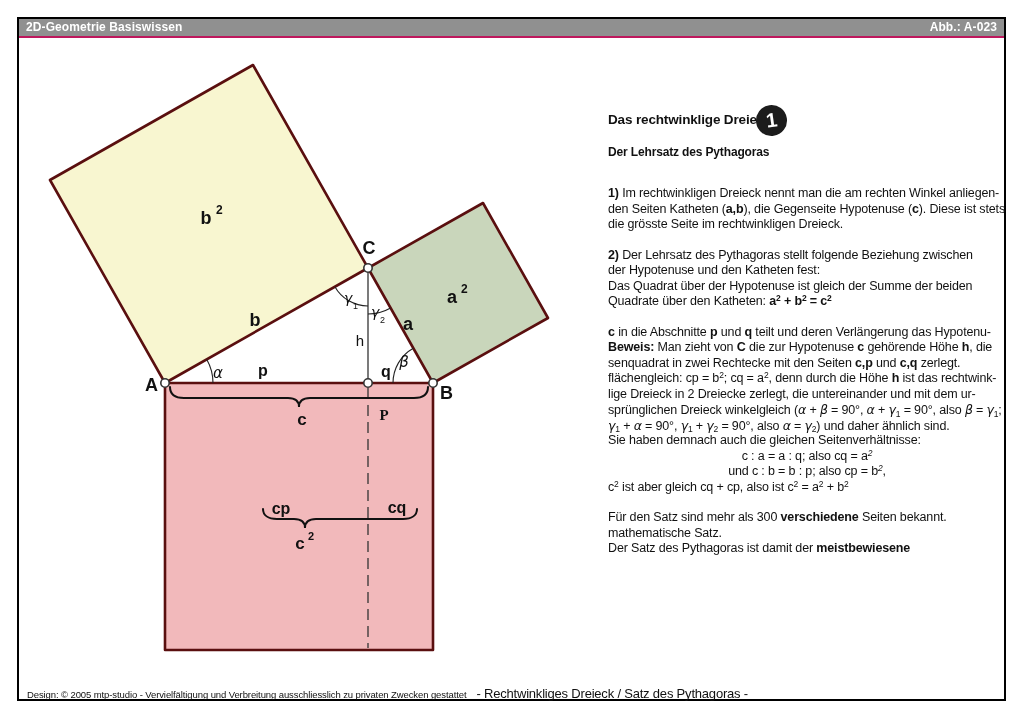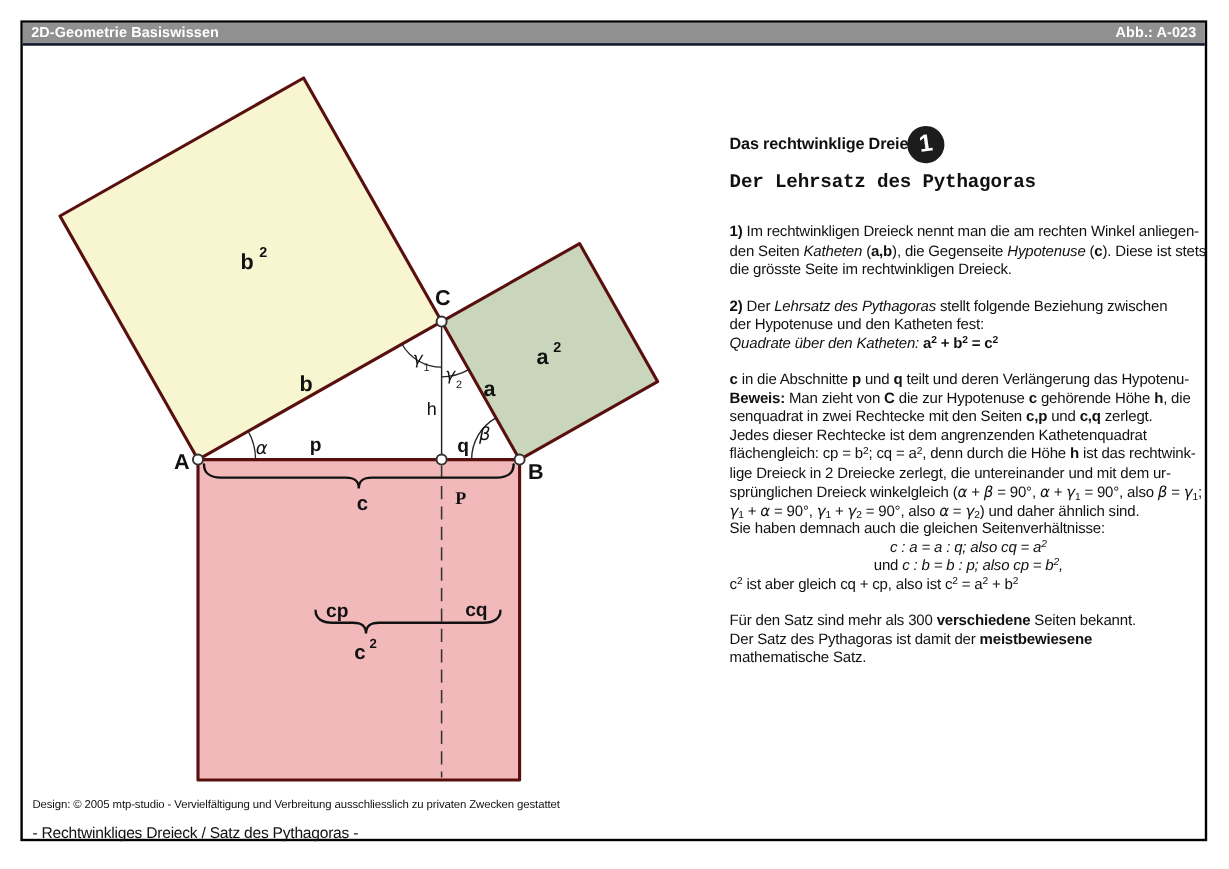--- a/index.html
+++ b/index.html
@@ -8,56 +8,56 @@
     font-family:"Liberation Sans","DejaVu Sans",sans-serif;
     -webkit-font-smoothing:antialiased;overflow:hidden;
   }
   
   .frame{
     position:absolute;left:17px;top:17px;width:989px;height:684px;
     border:2px solid #000;background:#fff;box-sizing:border-box;
   }
   .titlebar{
     position:absolute;left:0;top:0;right:0;height:17px;
-    background:#909090;border-bottom:2px solid #0f172a;
+    background:#909090;border-bottom:2px solid #be185d;
     display:flex;justify-content:space-between;align-items:center;
     padding:0 7px;box-sizing:content-box;
   }
   .titlebar span{
     color:#ffffff;font-weight:bold;font-size:12px;line-height:17px;
     letter-spacing:0.1px;
   }
   
   .right-col{
     position:absolute;left:608px;top:112px;width:398px;
     font-size:12.5px;color:#111;letter-spacing:-0.15px;
   }
   .art-title{font-size:13.5px;font-weight:bold;line-height:16px;}
   .badge{
     position:absolute;left:148px;top:-7px;width:31px;height:31px;
     background:#1c1c1c;border-radius:50%;color:#fff;font-weight:bold;
     font-size:20px;display:flex;align-items:center;justify-content:center;
     transform:rotate(-8deg);
   }
-  .art-sub{font-size:16px;font-weight:bold;line-height:16px;margin-top:16px;font-family:Liberation Mono, monospace;}
+  .art-sub{font-size:12px;font-weight:bold;line-height:16px;margin-top:16px;}
   .art-body{margin-top:26px;}
   .para{margin-bottom:15px;}
   .tl{height:15.5px;line-height:15.5px;white-space:nowrap;}
   .ctr{text-align:center;}
   .b{font-weight:bold;}
-  .i{font-style:italic;}
+  .i{}
   .g{font-style:italic;font-family:"DejaVu Sans",sans-serif;}
   .sup,.bsup,.isup{font-size:8.5px;position:relative;top:-4px;}
   .sub{font-size:8.5px;position:relative;top:2.5px;}
   .bsup{font-weight:bold;}
   .isup{font-style:italic;}
   
   .footer{
     position:absolute;left:27px;bottom:23px;width:960px;
-    display:flex;align-items:baseline;gap:10px;white-space:nowrap;flex-direction:column;
+    display:flex;align-items:baseline;gap:10px;white-space:nowrap;
   }
   .footer .small{font-size:9.5px;color:#111;letter-spacing:-0.1px;}
   .footer .big{font-size:13px;color:#111;letter-spacing:-0.2px;}
   
   svg.diagram{position:absolute;left:0;top:0;width:1024px;height:724px;}
   svg .sq{stroke:#5a0f0f;stroke-width:2.6;stroke-linejoin:round;}
   svg .thin{stroke:#222;stroke-width:1.2;fill:none;}
   svg .dash{stroke:#333;stroke-width:1.3;fill:none;stroke-dasharray:11 6;}
   svg .arc{stroke:#222;stroke-width:1.1;fill:none;}
   svg .brace{stroke:#111;stroke-width:2;fill:none;stroke-linecap:round;}
@@ -144,40 +144,40 @@
   <div class="art-sub">Der Lehrsatz des Pythagoras</div>
   <div class="art-body">
     <div class="para">
         <div class="tl"><span class="b">1)</span><span> Im rechtwinkligen Dreieck nennt man die am rechten Winkel anliegen-</span></div>
         <div class="tl"><span>den Seiten </span><span class="i">Katheten</span><span> (</span><span class="b">a,b</span><span>), die Gegenseite </span><span class="i">Hypotenuse</span><span> (</span><span class="b">c</span><span>). Diese ist stets</span></div>
         <div class="tl"><span>die grösste Seite im rechtwinkligen Dreieck.</span></div>
       </div>
     <div class="para">
         <div class="tl"><span class="b">2)</span><span> Der </span><span class="i">Lehrsatz des Pythagoras</span><span> stellt folgende Beziehung zwischen</span></div>
         <div class="tl"><span>der Hypotenuse und den Katheten fest:</span></div>
+        <div class="tl"><span class="i">Das Quadrat über der Hypotenuse ist gleich der Summe der beiden</span></div>
         <div class="tl"><span class="i">Quadrate über den Katheten: </span><span class="b">a</span><span class="bsup">2</span><span class="b"> + b</span><span class="bsup">2</span><span class="b"> = c</span><span class="bsup">2</span></div>
       </div>
     <div class="para">
         <div class="tl"><span class="b">c</span><span> in die Abschnitte </span><span class="b">p</span><span> und </span><span class="b">q</span><span> teilt und deren Verlängerung das Hypotenu-</span></div>
         <div class="tl"><span class="b">Beweis:</span><span> Man zieht von </span><span class="b">C</span><span> die zur Hypotenuse </span><span class="b">c</span><span> gehörende Höhe </span><span class="b">h</span><span>, die</span></div>
         <div class="tl"><span>senquadrat in zwei Rechtecke mit den Seiten </span><span class="b">c,p</span><span> und </span><span class="b">c,q</span><span> zerlegt.</span></div>
-        <div class="tl"><span>Jedes dieser Rechtecke ist dem angrenzenden Kathetenquadrat</span></div>
         <div class="tl"><span>flächengleich: cp = b</span><span class="sup">2</span><span>; cq = a</span><span class="sup">2</span><span>, denn durch die Höhe </span><span class="b">h</span><span> ist das rechtwink-</span></div>
         <div class="tl"><span>lige Dreieck in 2 Dreiecke zerlegt, die untereinander und mit dem ur-</span></div>
         <div class="tl"><span>sprünglichen Dreieck winkelgleich (</span><span class="g">α</span><span> + </span><span class="g">β</span><span> = 90°, </span><span class="g">α</span><span> + </span><span class="g">γ</span><span class="sub">1</span><span> = 90°, also </span><span class="g">β</span><span> = </span><span class="g">γ</span><span class="sub">1</span><span>;</span></div>
         <div class="tl"><span class="g">γ</span><span class="sub">1</span><span> + </span><span class="g">α</span><span> = 90°, </span><span class="g">γ</span><span class="sub">1</span><span> + </span><span class="g">γ</span><span class="sub">2</span><span> = 90°, also </span><span class="g">α</span><span> = </span><span class="g">γ</span><span class="sub">2</span><span>) und daher ähnlich sind.</span></div>
         <div class="tl"><span>Sie haben demnach auch die gleichen Seitenverhältnisse:</span></div>
         <div class="tl ctr"><span class="i">c : a = a : q; also  cq = a</span><span class="isup">2</span></div>
         <div class="tl ctr"><span>und  </span><span class="i">c : b = b : p; also  cp = b</span><span class="isup">2</span><span class="i">,</span></div>
         <div class="tl"><span>c</span><span class="sup">2</span><span> ist aber gleich cq + cp, also ist c</span><span class="sup">2</span><span> = a</span><span class="sup">2</span><span> + b</span><span class="sup">2</span></div>
       </div>
     <div class="para">
         <div class="tl"><span>Für den Satz sind mehr als 300 </span><span class="b">verschiedene</span><span> Seiten bekannt.</span></div>
+        <div class="tl"><span>mathematische Satz.</span></div>
         <div class="tl"><span>Der Satz des Pythagoras ist damit der </span><span class="b">meistbewiesene</span></div>
-        <div class="tl"><span>mathematische Satz.</span></div>
       </div>
   </div>
 </div>
 
 <div class="footer">
   <span class="small">Design: © 2005 mtp-studio - Vervielfältigung und Verbreitung ausschliesslich zu privaten Zwecken gestattet</span>
   <span class="big">- Rechtwinkliges Dreieck / Satz des Pythagoras -</span>
 </div>
 
 </body></html>

